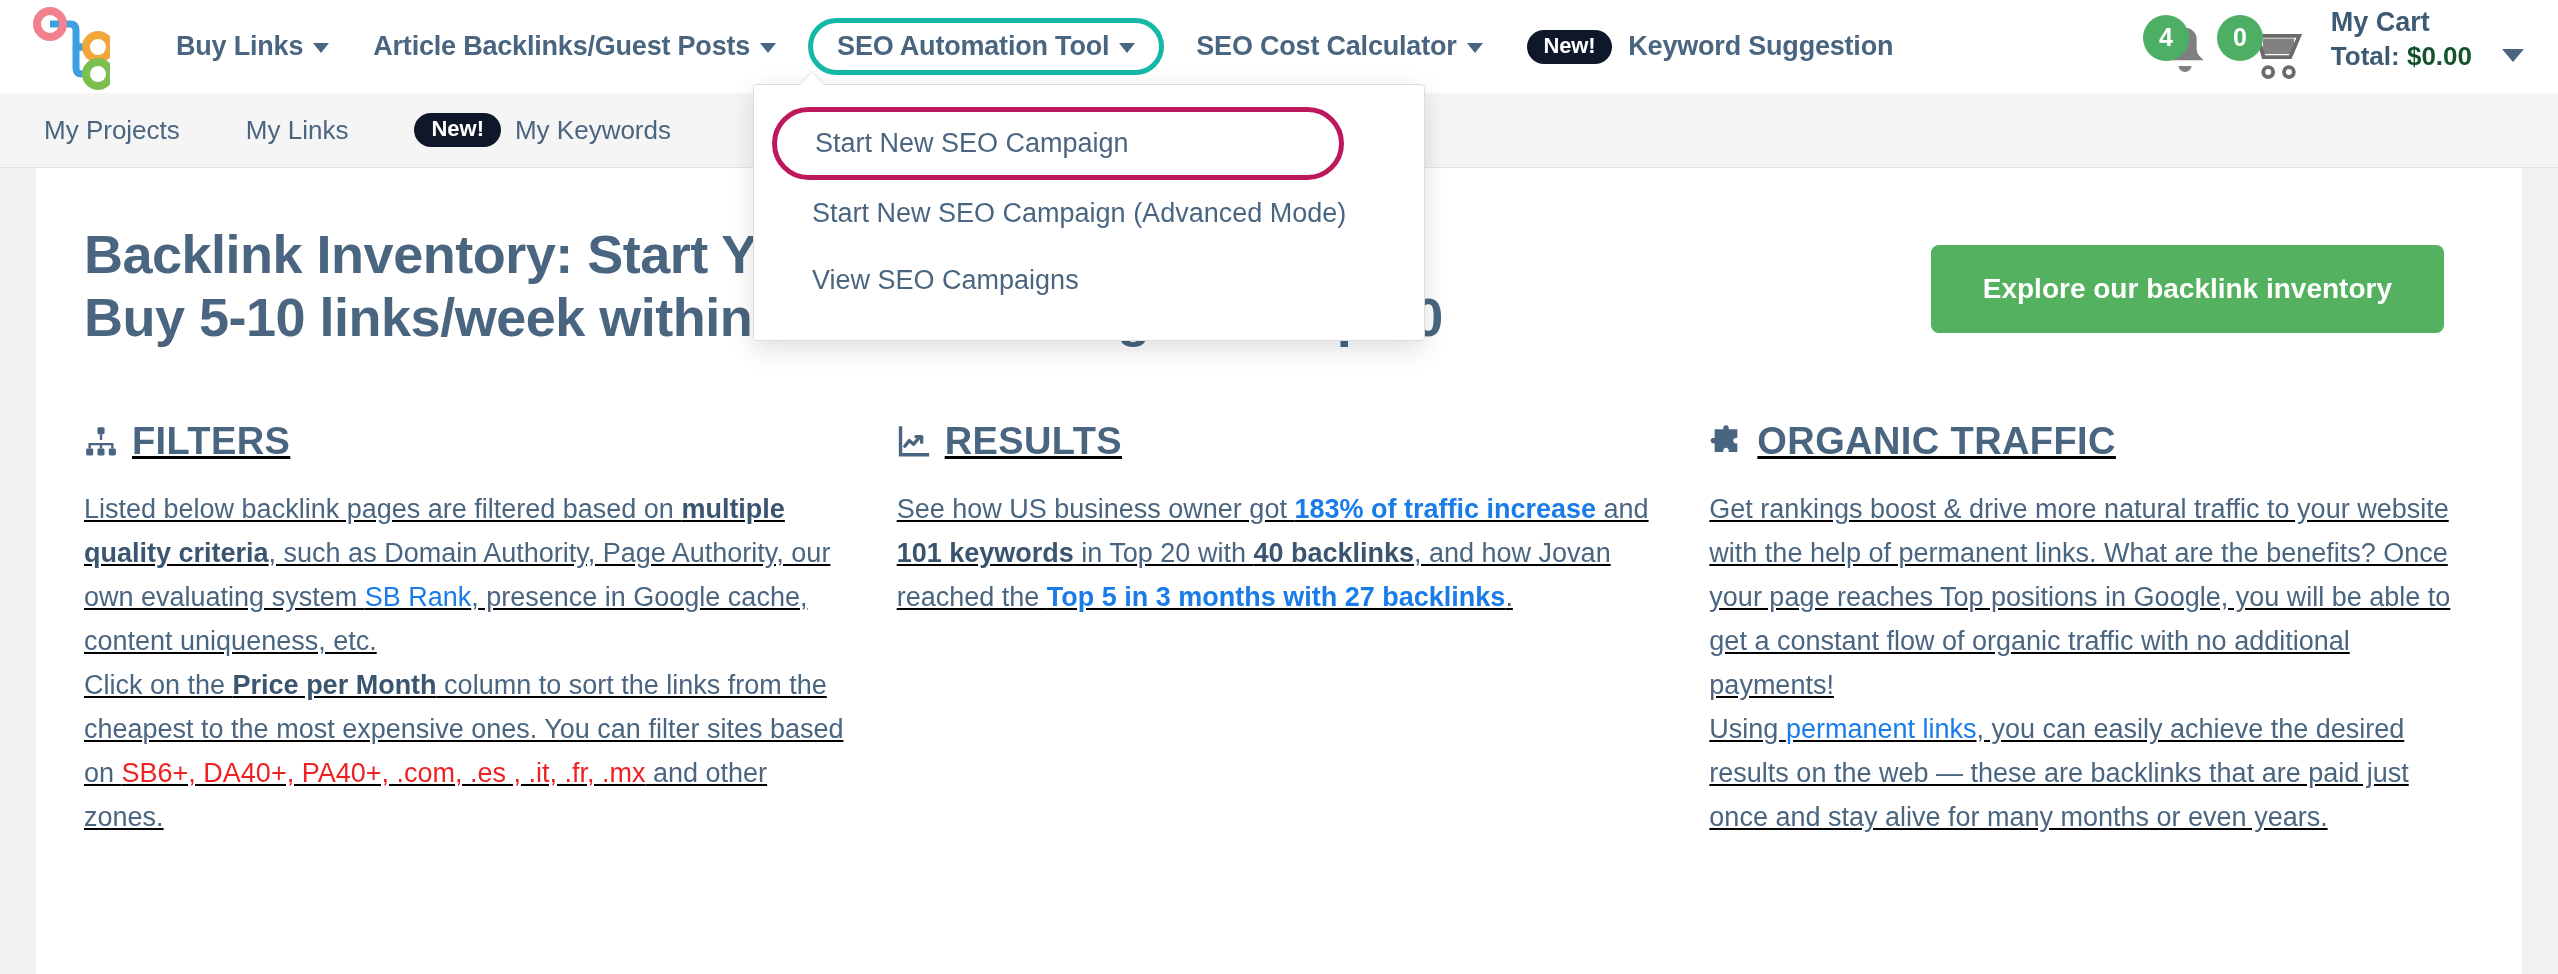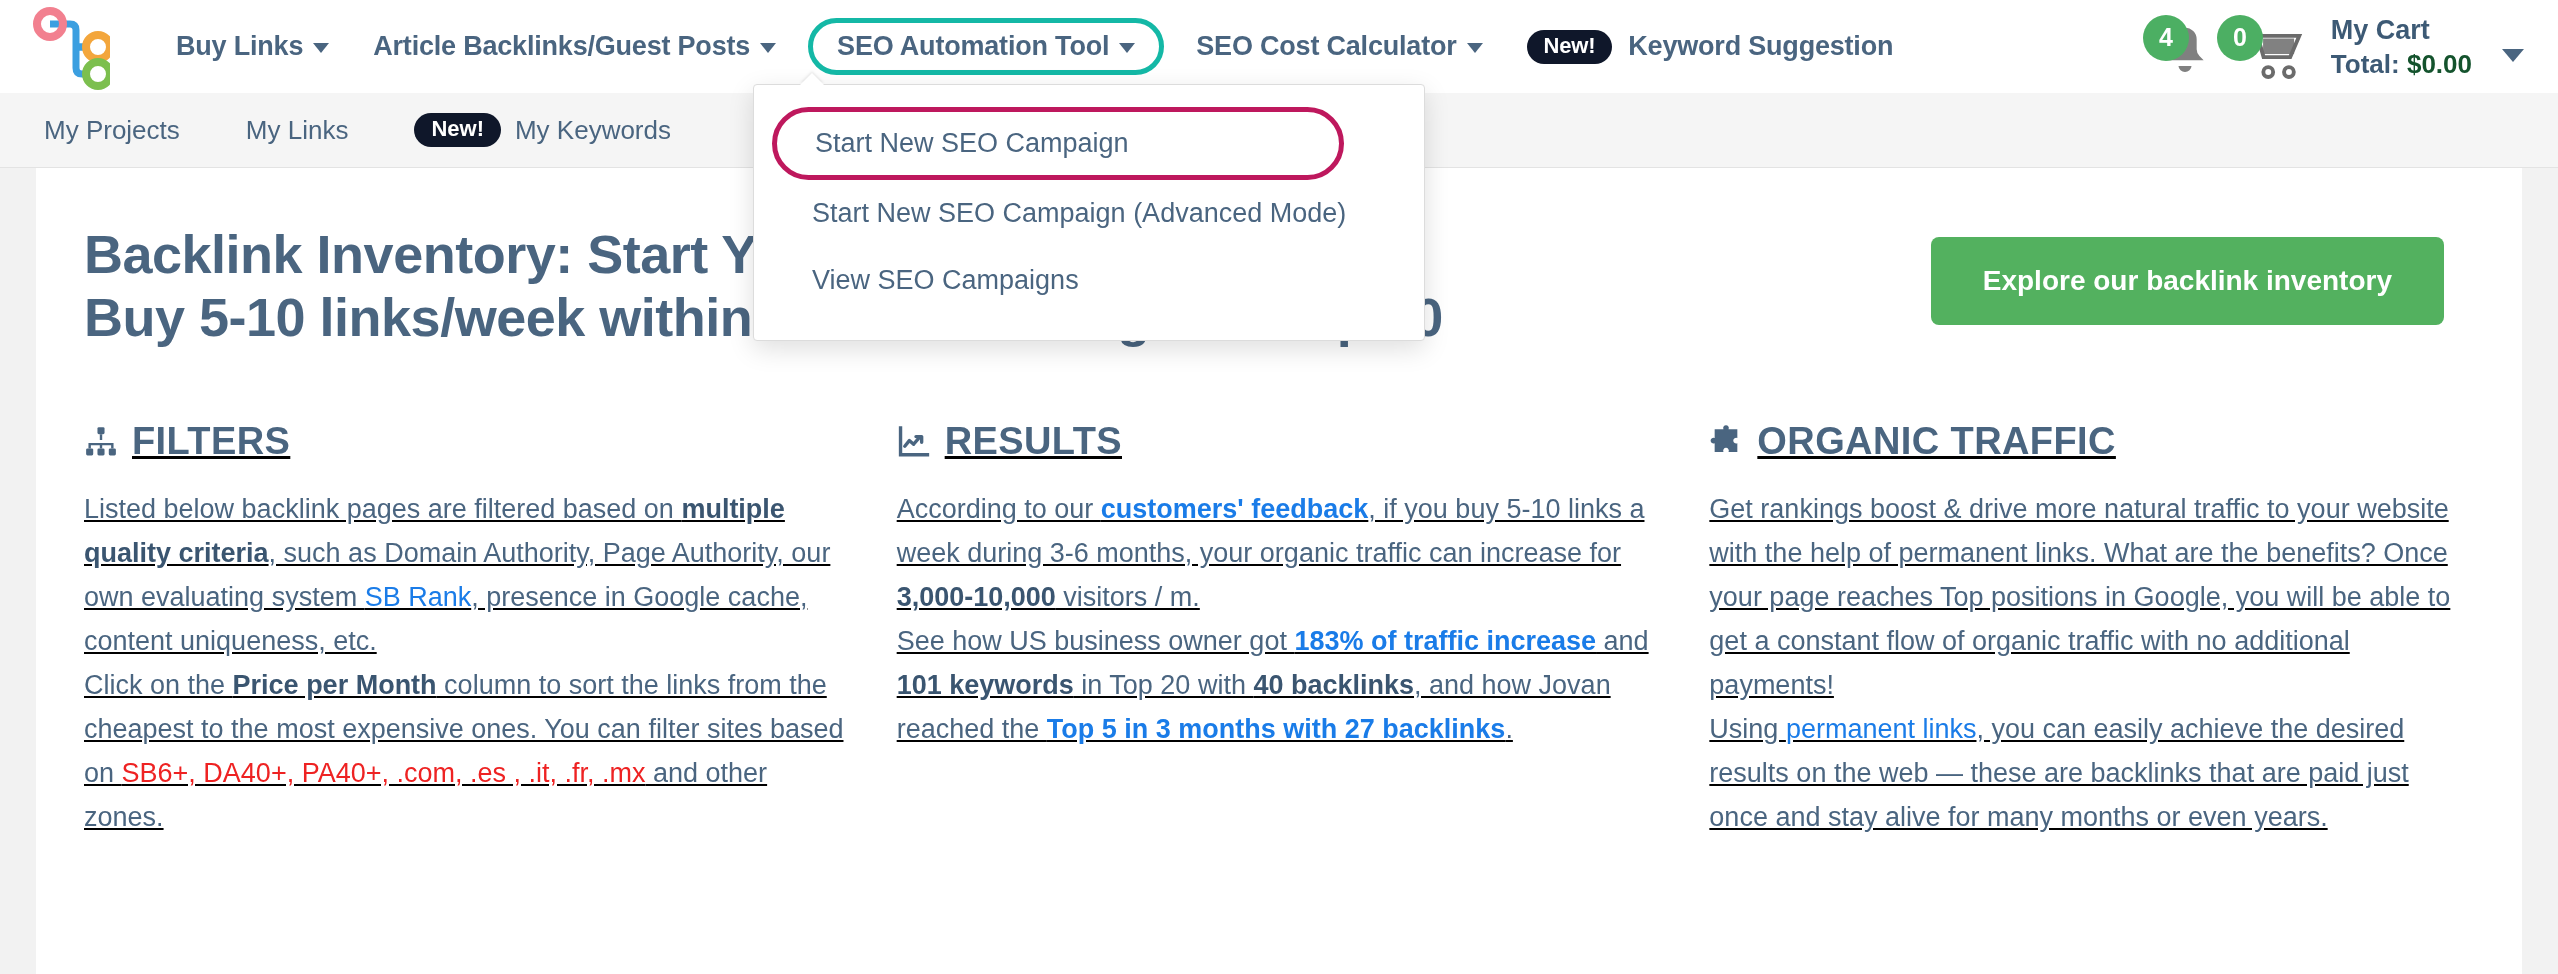--- a/index.html
+++ b/index.html
@@ -62,21 +62,21 @@
     position: absolute; left: -6px; top: 0px;
     width: 46px; height: 46px; border-radius: 50%;
     background: #4caf63; color: #fff;
     font-size: 25px; font-weight: bold;
     display: flex; align-items: center; justify-content: center;
     z-index: 3;
   }
   .cartwrap { position: relative; width: 96px; height: 72px; flex:none; margin-top: 8px;}
   .cartwrap svg { position:absolute; left: 22px; top: 10px; }
 
-  .acctblock { margin-left: 12px; margin-top: 8px; }
+  .acctblock { margin-left: 12px; }
   .acct-title { font-size: 27px; font-weight: bold; color: #3d5a75; line-height: 1.15; white-space: nowrap;}
   .acct-sub   { font-size: 26px; font-weight: bold; color: #3d5a75; line-height: 1.2; white-space: nowrap; margin-top: 3px;}
   .money { color: #14532d; }
   .acctblock.user { margin-left: 36px; }
   .user-caret {
     width: 0; height: 0;
     border-left: 11px solid transparent;
     border-right: 11px solid transparent;
     border-top: 13px solid #4a6580;
     margin-left: 30px; margin-top: 42px;
@@ -130,21 +130,21 @@
     background: #fff;
   }
   .hero { position: relative; padding: 55px 48px 0 48px; display: flex; }
   .hero-text { flex: 1; min-width: 0; }
   .hero h1 {
     margin: 0; font-size: 54px; line-height: 1.16;
     color: #4a6580; font-weight: bold; letter-spacing: -0.5px;
   }
   .hero h1 .l2 { display: block; }
   .cta {
-    align-self: flex-start; margin-top: 14px; margin-right: 30px;
+    align-self: flex-start; margin-top: 22px; margin-right: 30px;
     background: #53b15f; color: #fff;
     font-size: 28px; font-weight: bold;
     padding: 28px 52px; border-radius: 8px;
     border: none; cursor: pointer; white-space: nowrap;
     font-family: "Liberation Sans", sans-serif;
   }
 
   
   .cols {
     display: flex; padding: 72px 48px 0 48px; gap: 48px; text-decoration: underline;
@@ -289,23 +289,20 @@
         <div class="colhead">
           <svg width="34" height="34" viewBox="0 0 24 24" aria-hidden="true">
             <path d="M2.5 2v19h19" fill="none" stroke="#4a6580" stroke-width="2.4" stroke-linecap="square"></path>
             <path d="M5.5 15l3.2-4 3 2.6 4.3-5.1" fill="none" stroke="#4a6580" stroke-width="2.4" stroke-linejoin="round" stroke-linecap="round"></path>
             <path d="M13.4 8.2h4v4" fill="none" stroke="#4a6580" stroke-width="2.4" stroke-linecap="round" stroke-linejoin="round"></path>
           </svg>
           <span>RESULTS</span>
         </div>
         <div class="colbody">
           <p>
-            <span>According to our </span><span class="link bold">customers' feedback</span><span>, if you buy 5-10 links a week during 3-6 months, your organic traffic can increase for </span><span class="b">3,000-10,000</span><span> visitors / m.</span>
-          </p>
-          <p>
             <span>See how US business owner got </span><span class="link bold">183% of traffic increase</span><span> and </span><span class="b">101 keywords</span><span> in Top 20 with </span><span class="b">40 backlinks</span><span>, and how Jovan reached the </span><span class="link bold">Top 5 in 3 months with 27 backlinks</span><span>.</span>
           </p>
         </div>
       </div>
 
       <div class="col">
         <div class="colhead">
           <svg width="34" height="34" viewBox="0 0 24 24" aria-hidden="true">
             <path fill="#4a6580" d="M4 3h6.2a2 2 0 1 1 3.6 0H20v6.2a2 2 0 1 0 0 3.6V19h-6.2a2 2 0 1 0-3.6 0H4v-6.2a2 2 0 1 1 0-3.6V3z"></path>
           </svg>

